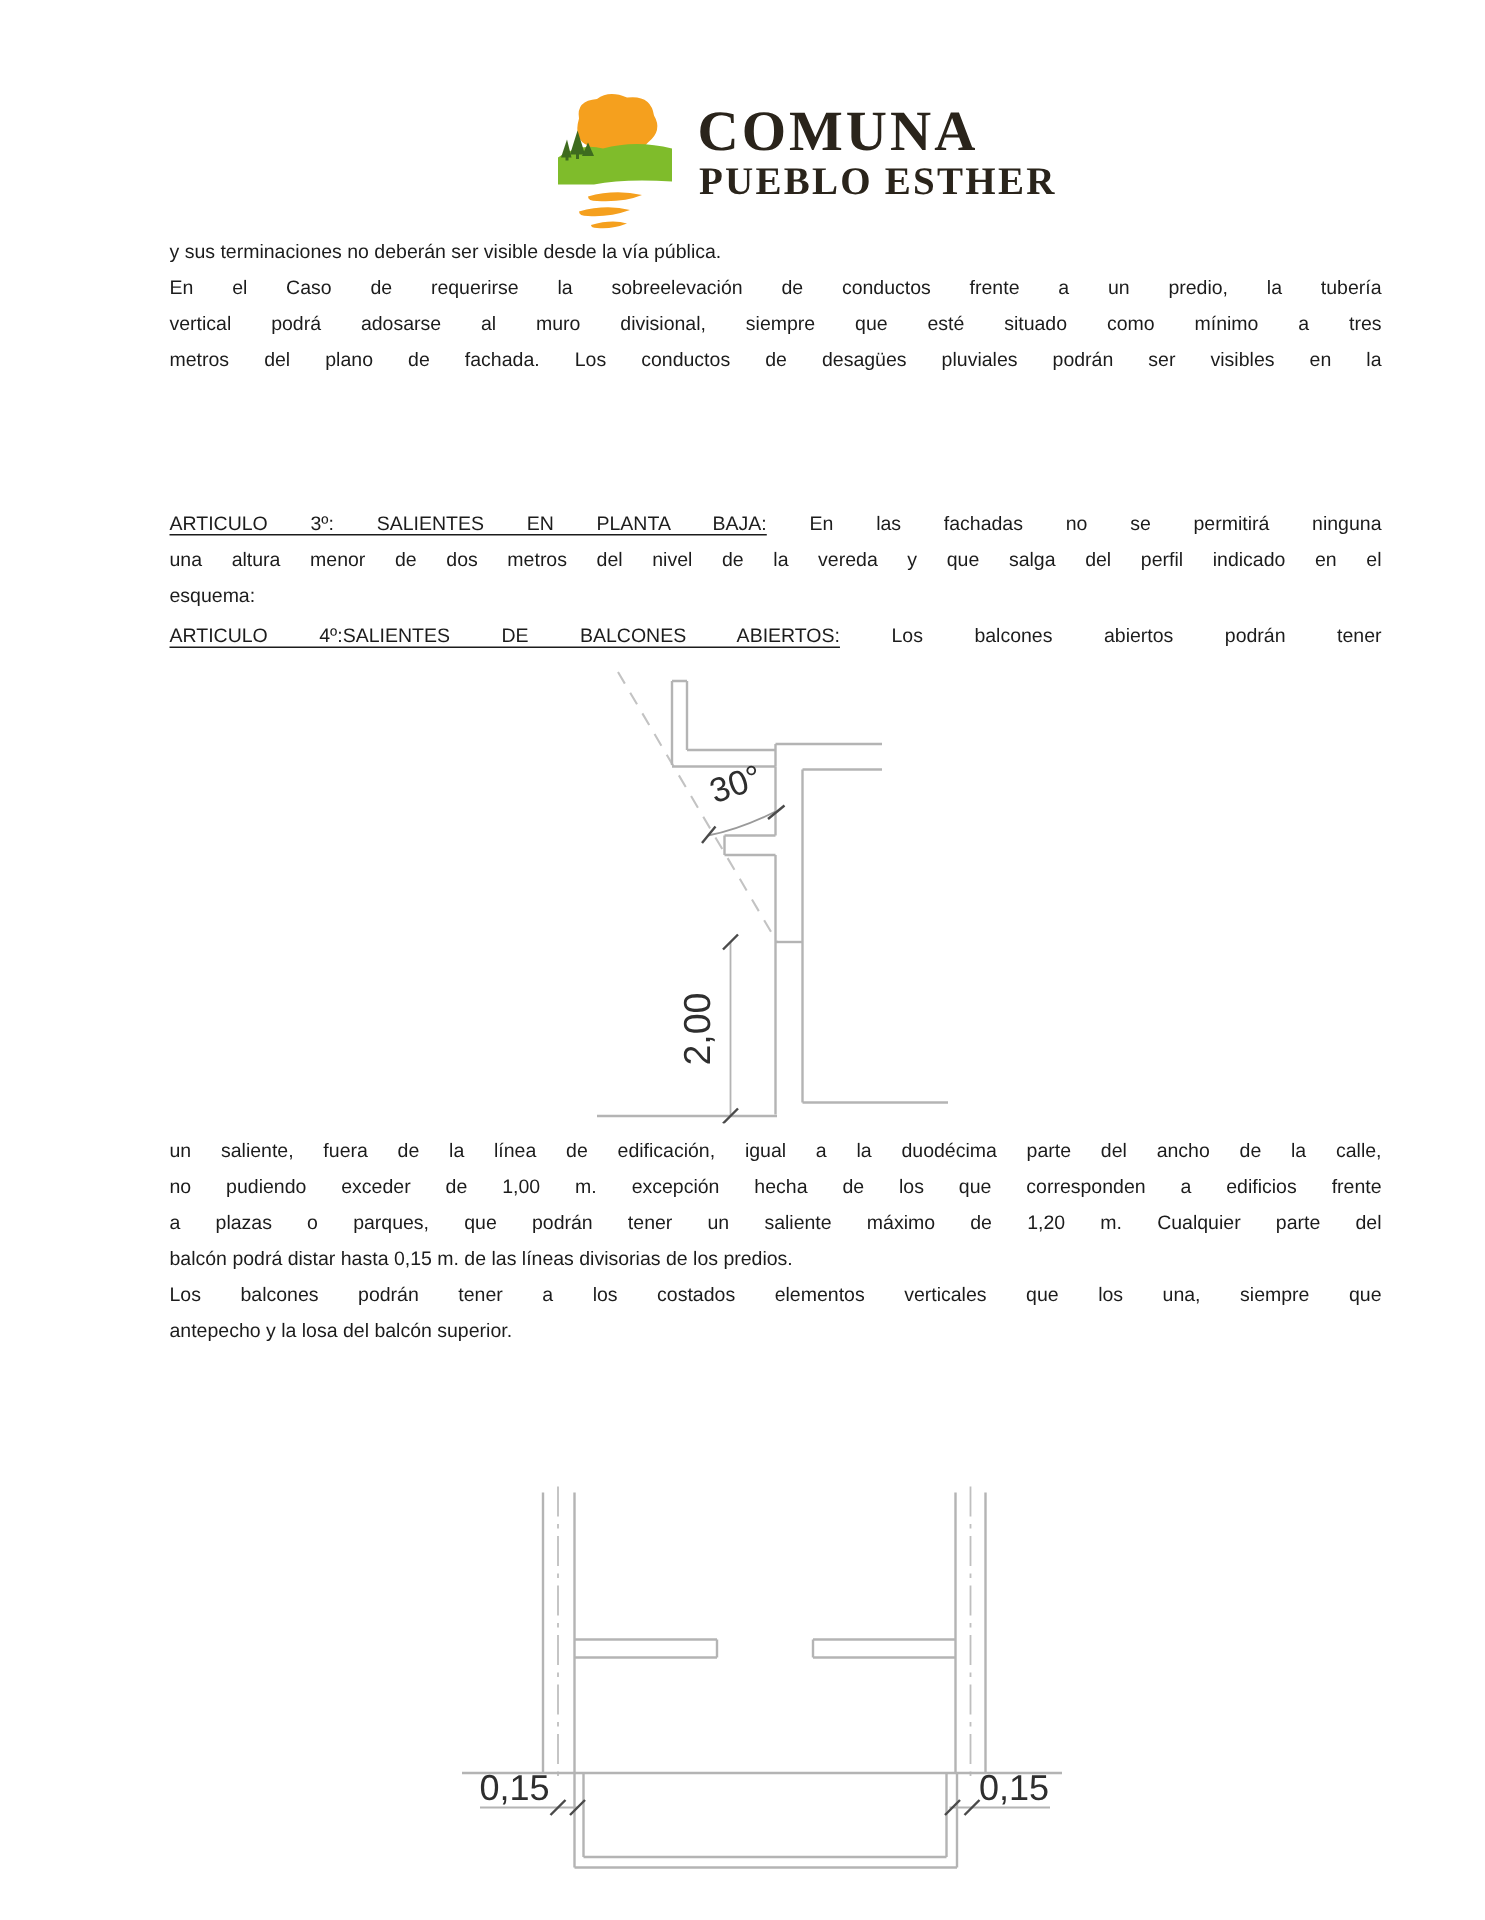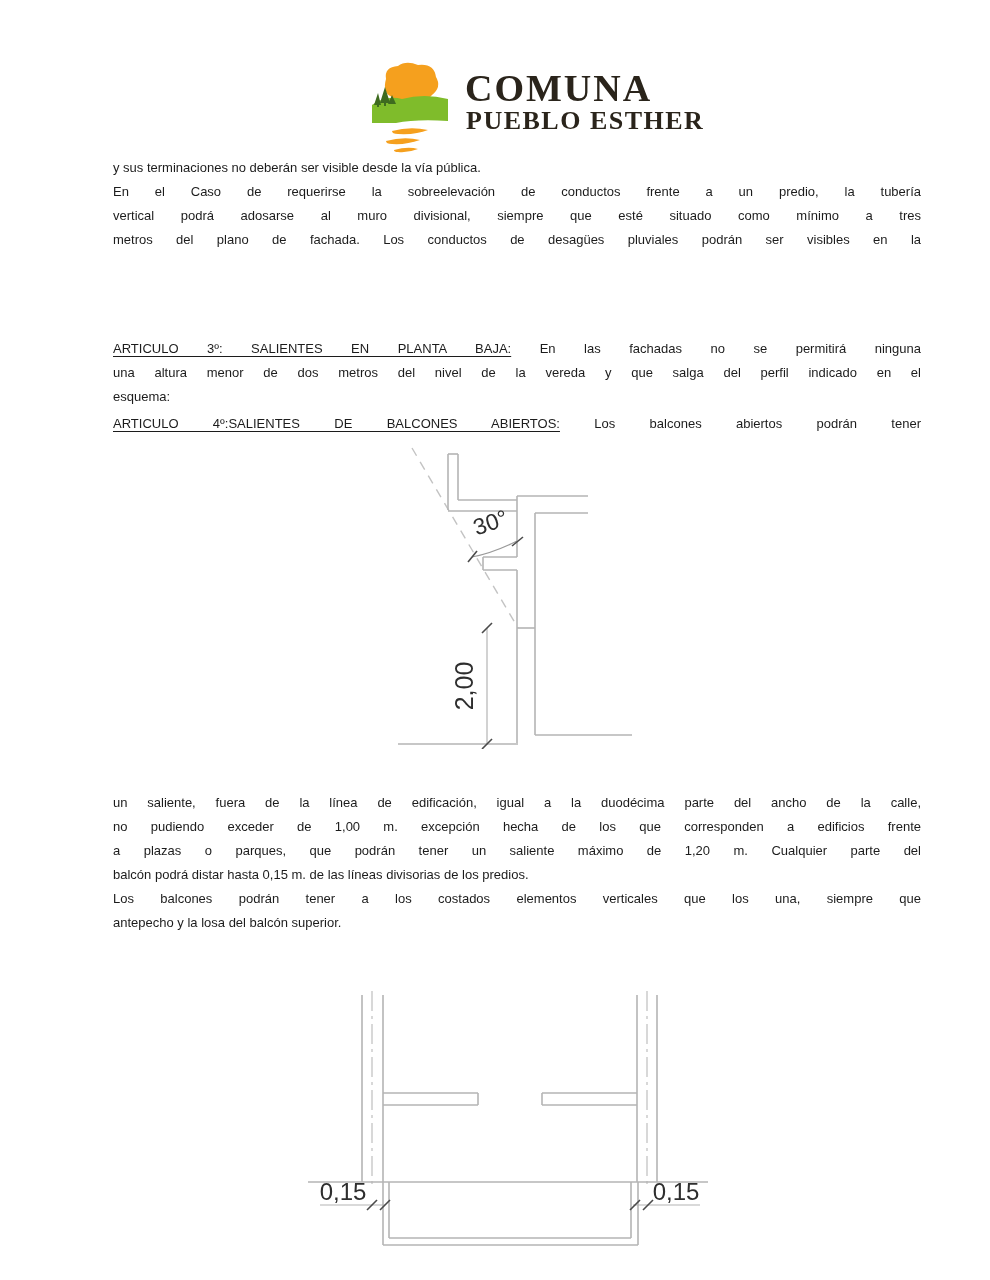--- a/index.html
+++ b/index.html
@@ -26,21 +26,21 @@
     color:#2a241b;
   }
   
   .tblock{
     position:absolute;left:113px;width:808px;
     font-size:13px;line-height:24px;
   }
   .tb1{top:156px;}
   .tb2{top:297px;margin-top:40px;}
   .tb3{top:412px;}
-  .tb4{top:791px;}
+  .tb4{top:755px;}
   .line{white-space:normal;}
   .line.j{text-align:justify;text-align-last:justify;}
   .u{text-decoration:underline;text-underline-offset:3px;}
   
   .diag{position:absolute;}
   .d1{left:390px;top:444px;}
   .d2{left:300px;top:985px;}
   .wall{stroke:#b4b4b4;stroke-width:1.6;fill:none;}
   .thin{stroke:#b4b4b4;stroke-width:1.2;fill:none;}
   .dash{stroke:#c3c3c3;stroke-width:1.4;fill:none;stroke-dasharray:9 7;}

